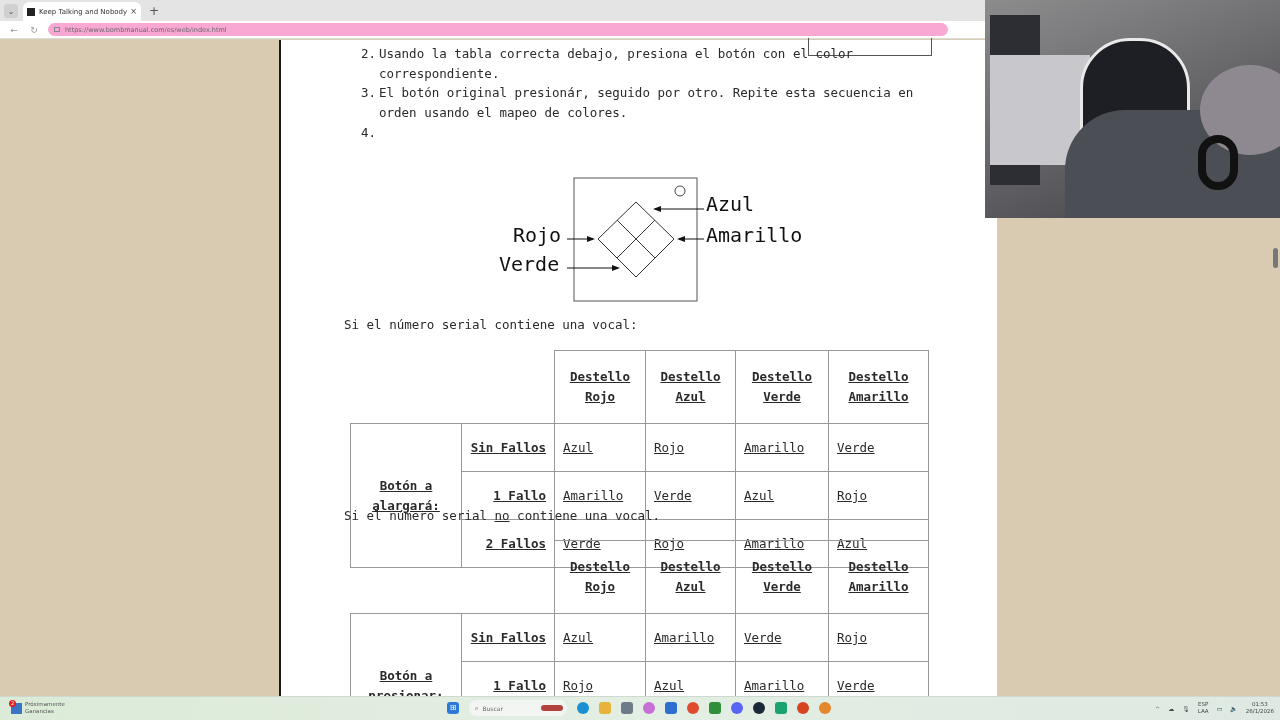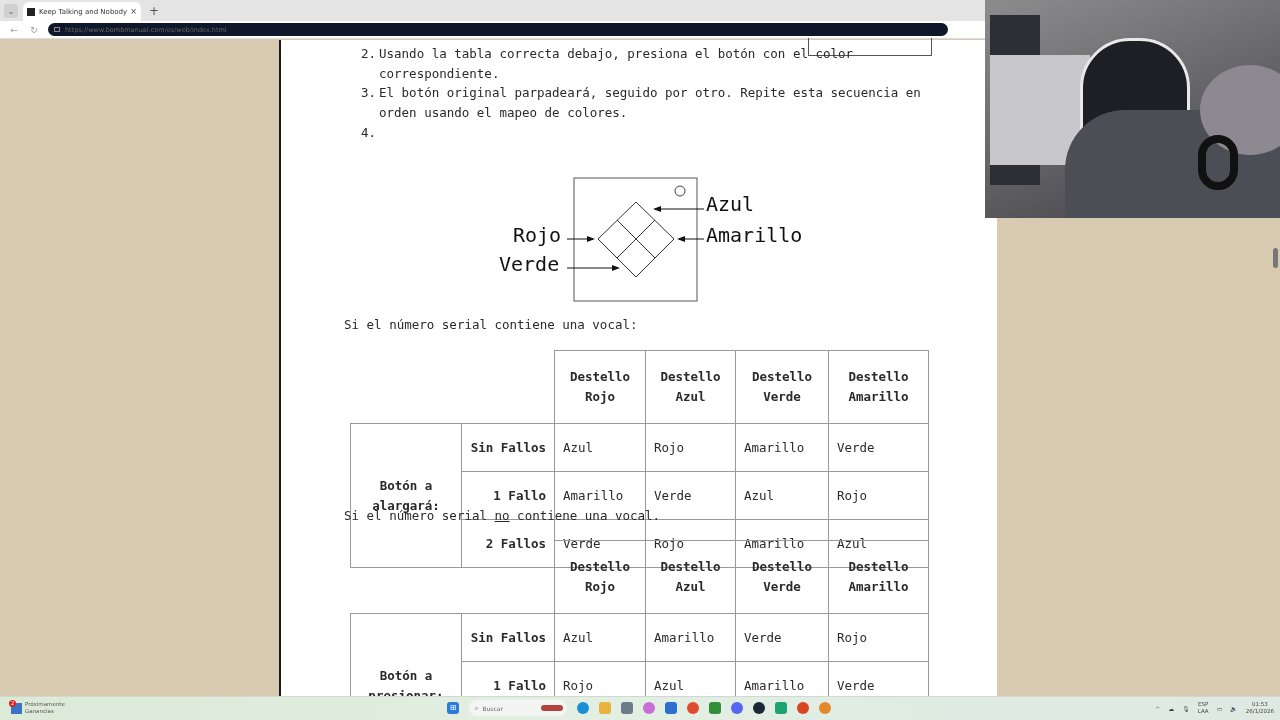--- a/index.html
+++ b/index.html
@@ -7,38 +7,38 @@
   
   .tabbar { position: absolute; left: 0; top: 0; width: 985px; height: 21px; background: #e4e4e4; display: flex; align-items: flex-end; }
   .tab-menu { width: 14px; height: 14px; margin: 0 5px 3px 4px; border-radius: 3px; background: #d0d0d0; font-size: 8px; color: #555; display: flex; align-items: center; justify-content: center; }
   .tab { height: 19px; width: 118px; background: #fff; border-radius: 6px 6px 0 0; display: flex; align-items: center; padding: 0 4px; font-size: 7px; color: #333; }
   .tab .favicon { width: 8px; height: 8px; background: #222; margin-right: 4px; flex: none; }
   .tab .title { flex: 1; white-space: nowrap; overflow: hidden; }
   .tab .close { font-size: 8px; margin-left: 3px; color: #444; }
   .newtab { font-size: 12px; color: #555; margin: 0 0 3px 8px; }
   .addrbar { position: absolute; left: 0; top: 21px; width: 985px; height: 18px; background: #fff; display: flex; align-items: center; border-bottom: 1px solid #ddd; }
   .nav-btn { font-size: 9px; color: #999; margin-left: 8px; width: 12px; text-align: center; }
-  .url { margin-left: 8px; height: 13px; flex: 0 0 900px; background: #0f172a; border-radius: 7px; font-size: 6.5px; color: #666; display: flex; align-items: center; padding-left: 6px; }
+  .url { margin-left: 8px; height: 13px; flex: 0 0 900px; background: #f9a8d4; border-radius: 7px; font-size: 6.5px; color: #666; display: flex; align-items: center; padding-left: 6px; }
   .url .lock { width: 6px; height: 5px; border: 1px solid #888; margin-right: 5px; }
   
   .viewport { position: absolute; left: 0; top: 40px; width: 1280px; height: 656px; background: #d9cbb1; }
   .paper { position: absolute; left: 279px; top: 0; width: 718px; height: 656px; background: #fff; border-left: 2px solid #1a1a1a; }
   .scroll-thumb { position: absolute; left: 1273px; top: 208px; width: 5px; height: 20px; background: #777; border-radius: 3px; }
   .scroll-arrow { position: absolute; left: 1272px; top: 2px; font-size: 7px; color: #666; }
   .mono { font-family: "DejaVu Sans Mono", "Liberation Mono", monospace; color: #2a2a2a; }
   .steps { position: absolute; left: 80px; top: 4px; width: 560px; font-size: 12.5px; line-height: 19.7px; }
   .steps li { list-style: none; position: relative; padding-left: 18px; }
   .steps li .num { position: absolute; left: 0; }
   .topbox { position: absolute; left: 527px; top: -2px; width: 124px; height: 18px; border: 1px solid #555; border-top: none; }
   .diagram { position: absolute; left: 210px; top: 136px; width: 330px; height: 128px; }
   .diag-label { position: absolute; font-family: "DejaVu Sans Mono", monospace; font-size: 20px; color: #111; }
   .caption { position: absolute; left: 63px; font-size: 12.5px; }
   .caption u { text-decoration: underline; }
   table.rules { position: absolute; left: 69px; border-collapse: collapse; font-family: "DejaVu Sans Mono", monospace; font-size: 12.5px; color: #2a2a2a; }
-  table.rules td { border: 1px solid #999; height: 27px; padding: 16px 8px; }
+  table.rules td { border: 1px solid #999; height: 27px; padding: 16px 8px; text-decoration: underline; }
   table.rules td.hdr { height: 46px; text-align: center; font-weight: bold; line-height: 20px; }
   table.rules td.empty { border: none; }
   table.rules td.rowh { text-align: right; font-weight: bold; }
   table.rules td.side { text-align: center; font-weight: bold; line-height: 20px; }
   .c1 { width: 111px; } .c2 { width: 93px; } .c3 { width: 91px; } .c4 { width: 90px; } .c5 { width: 93px; } .c6 { width: 100px; }
   
   .webcam { position: absolute; left: 985px; top: 0; width: 295px; height: 218px; background: linear-gradient(160deg, #8d8c8d 0%, #6e6d70 40%, #3f4045 100%); overflow: hidden; }
   .webcam .bed { position: absolute; left: 5px; top: 55px; width: 100px; height: 110px; background: #c8c8cc; }
   .webcam .bedframe { position: absolute; left: 5px; top: 15px; width: 50px; height: 170px; background: #2d2e33; }
   .webcam .chair { position: absolute; left: 95px; top: 38px; width: 110px; height: 130px; background: #1e1f24; border-radius: 50px 50px 10px 10px; border: 3px solid #e9e9e9; }
@@ -82,21 +82,21 @@
 
 <div class="viewport">
   <span class="scroll-arrow">▲</span>
   <div class="scroll-thumb"></div>
 
   <div class="paper">
     <div class="topbox"></div>
 
     <ul class="steps mono">
       <li><span class="num">2.</span><span>Usando la tabla correcta debajo, presiona el botón con el color correspondiente.</span></li>
-      <li><span class="num">3.</span><span>El botón original parpadeará, seguido por otro. Repite esta secuencia en orden usando el mapeo de colores.</span></li>
+      <li><span class="num">3.</span><span>El botón original presionár, seguido por otro. Repite esta secuencia en orden usando el mapeo de colores.</span></li>
       <li><span class="num">4.</span></li>
     </ul>
 
     <div class="diagram">
       <svg width="330" height="128" style="position:absolute;left:0;top:0;">
         <rect x="83" y="2" width="123" height="123" fill="#fff" stroke="#555" stroke-width="1"></rect>
         <circle cx="189" cy="15" r="5" fill="none" stroke="#444"></circle>
         <polygon points="145,26 183,63 145,101 107,63" fill="none" stroke="#333"></polygon>
         <line x1="126" y1="44" x2="164" y2="82" stroke="#333"></line>
         <line x1="164" y1="44" x2="126" y2="82" stroke="#333"></line>

